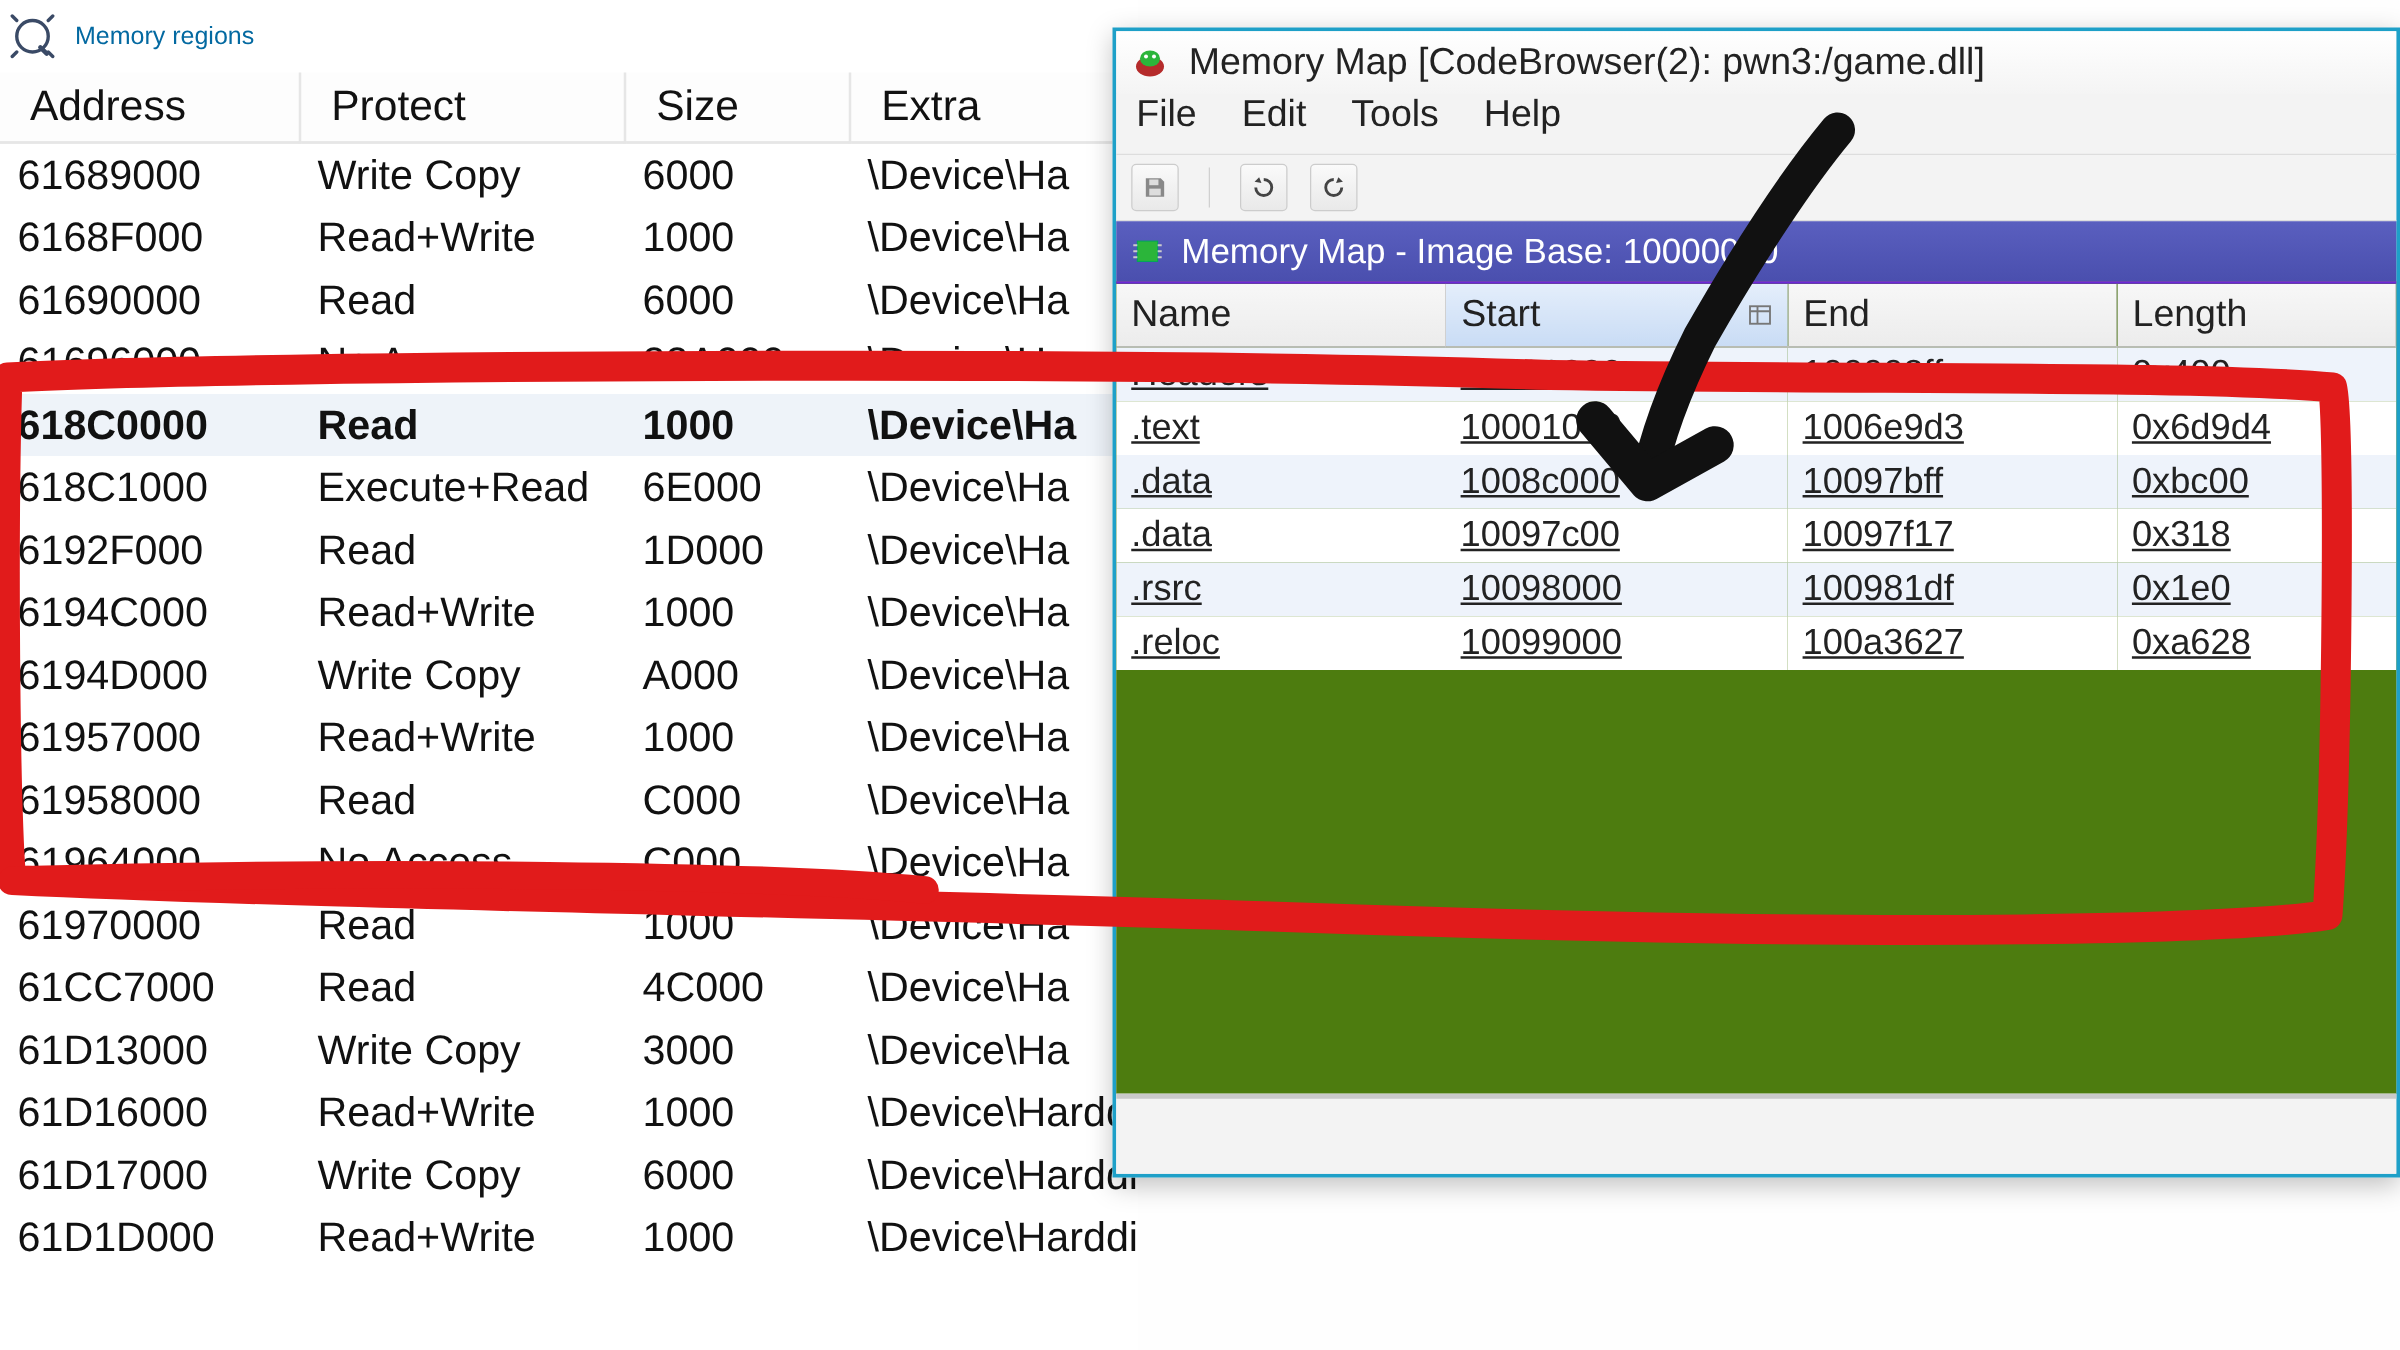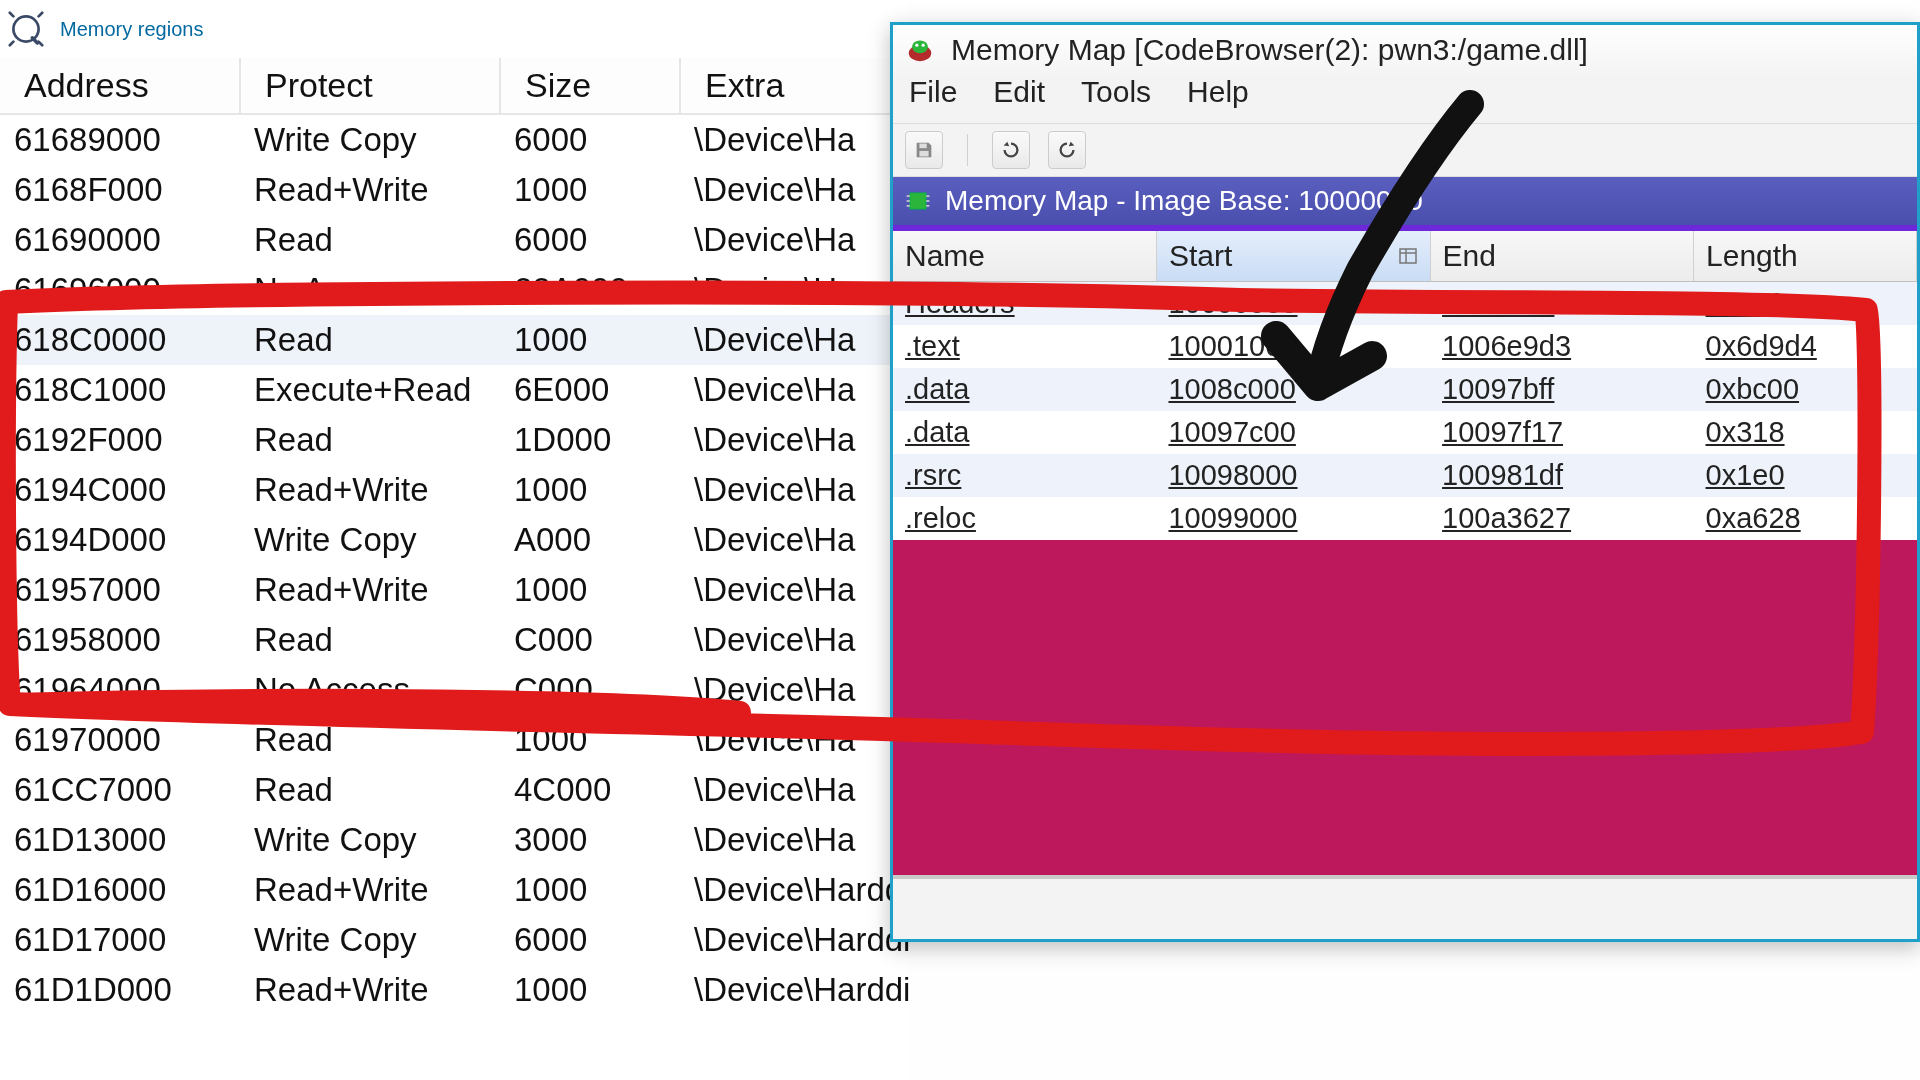--- a/index.html
+++ b/index.html
@@ -64,20 +64,21 @@
   }
   .ce-table td {
     font-size: 33px;
     padding: 6px 14px;
     white-space: nowrap;
     overflow: hidden;
     color: #111;
   }
   .ce-table tr.sel td {
     background: #eef3f9;
+    font-weight: bold;
   }
   
   .gh-window {
     position: absolute;
     top: 22px;
     left: 890px;
     width: 1030px;
     height: 920px;
     background: #f3f3f3;
     border: 3px solid #1ea0c8;
@@ -142,23 +143,23 @@
     display: flex;
     align-items: center;
     padding: 0 10px;
     font-size: 28px;
   }
   .gh-panehead .chip-icon {
     width:30px;height:30px;margin-right:12px;display:inline-flex;align-items:center;justify-content:center;
   }
   .gh-tablewrap {
     flex: 1;
-    background:#be185d;
+    background:#4d7c0f;
     overflow:hidden;
-    border-top:6px solid #6d28d9;
+    border-top:2px solid #6d28d9;
   }
   .gh-table {
     width:100%;
     border-collapse: collapse;
     table-layout: fixed;
   }
   .gh-table col.gname { width: 260px; }
   .gh-table col.gstart { width: 270px; }
   .gh-table col.gend { width: 260px; }
   .gh-table col.glen { width: 220px; }

